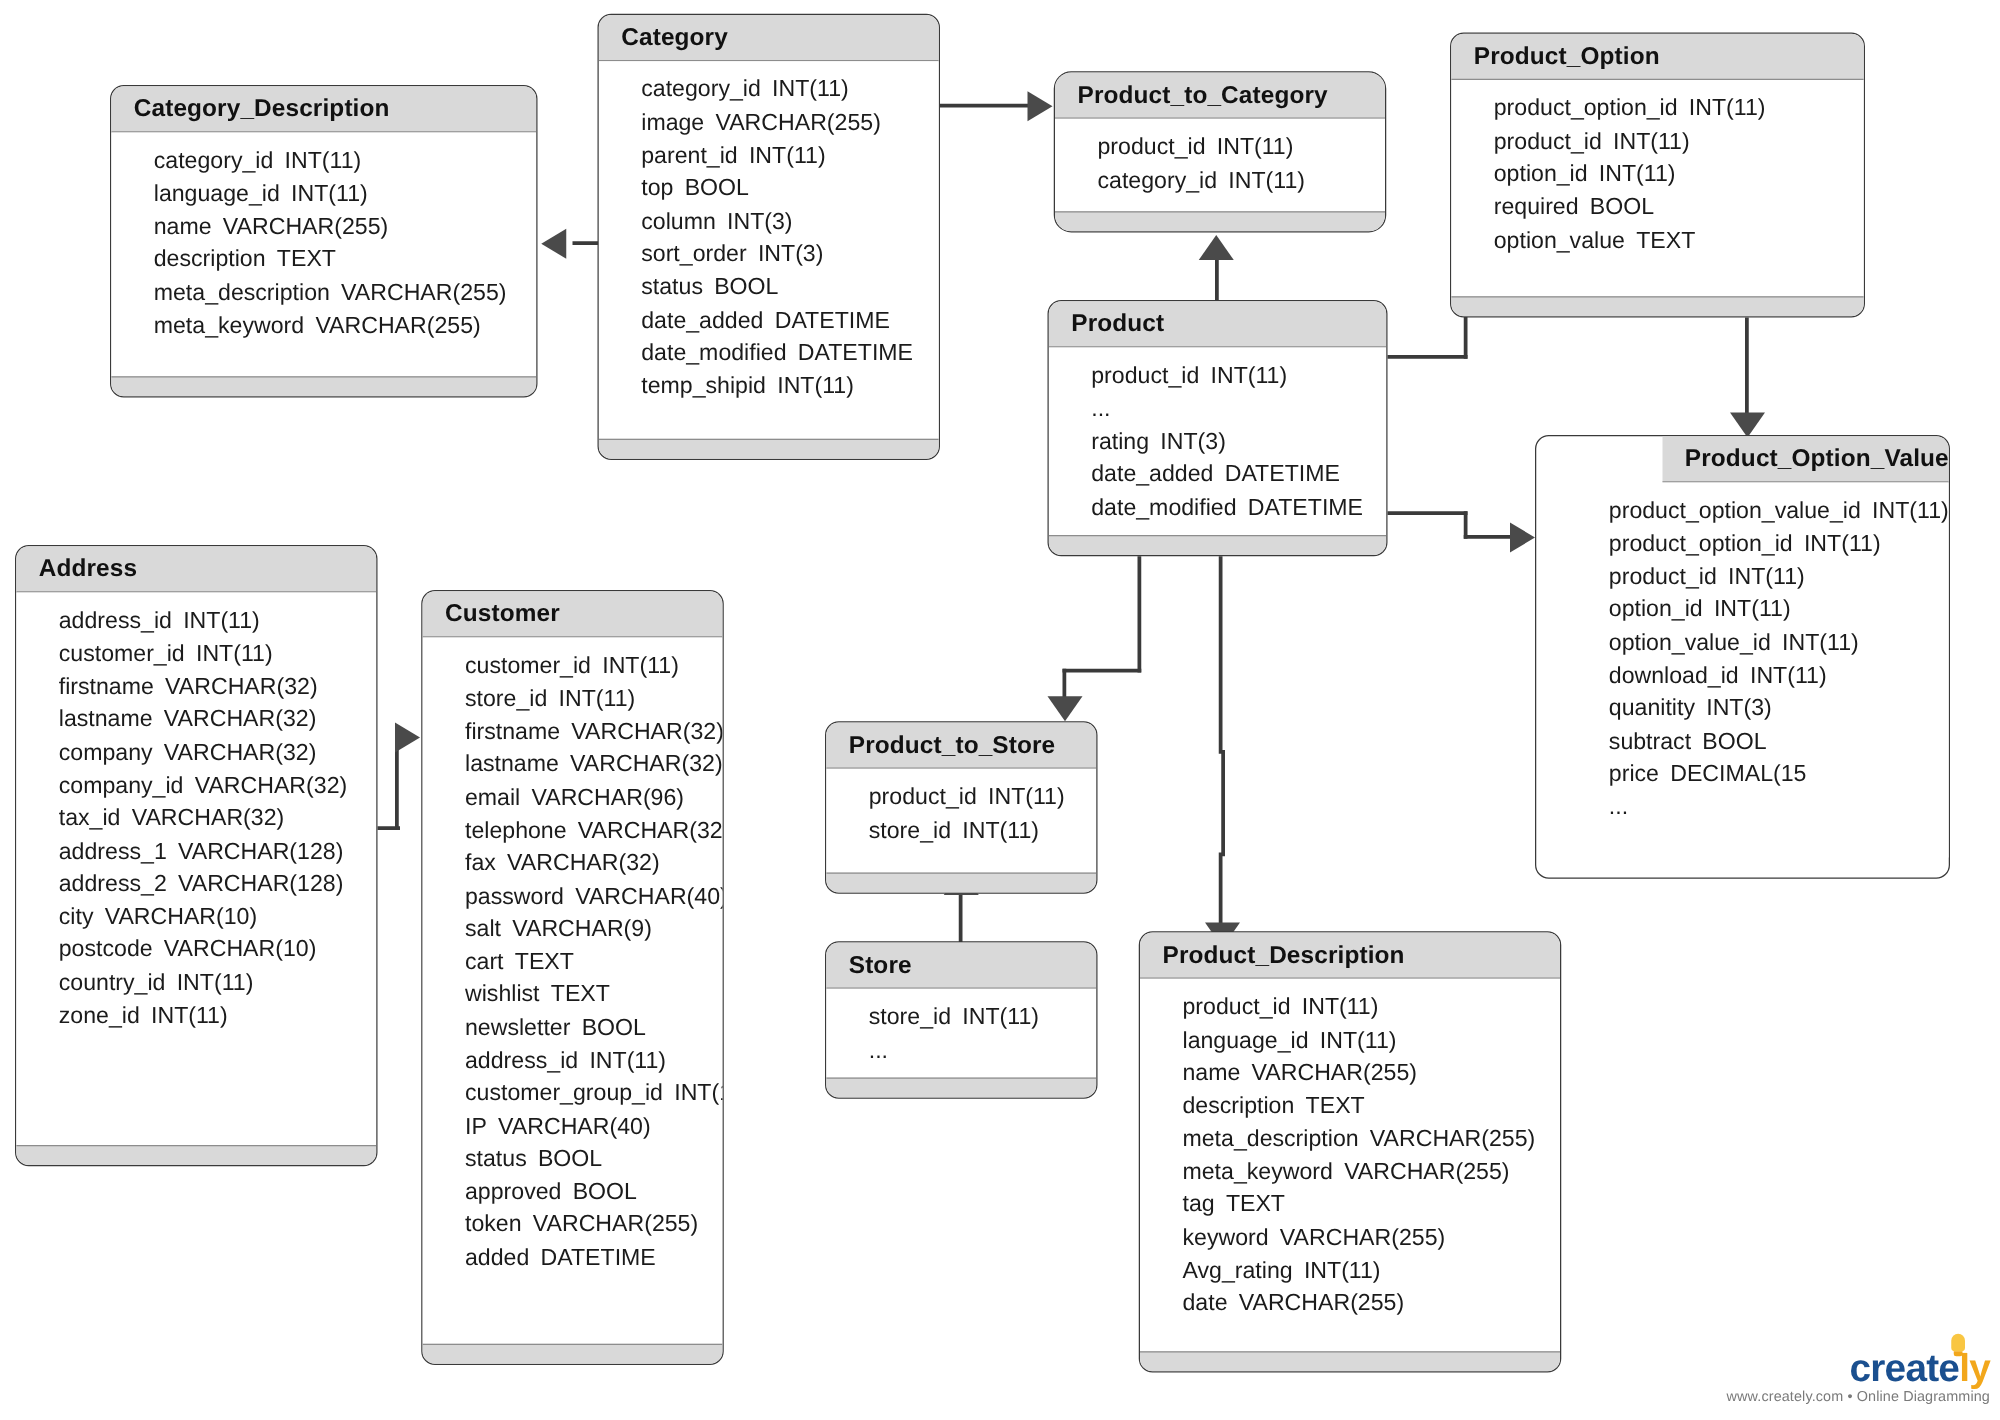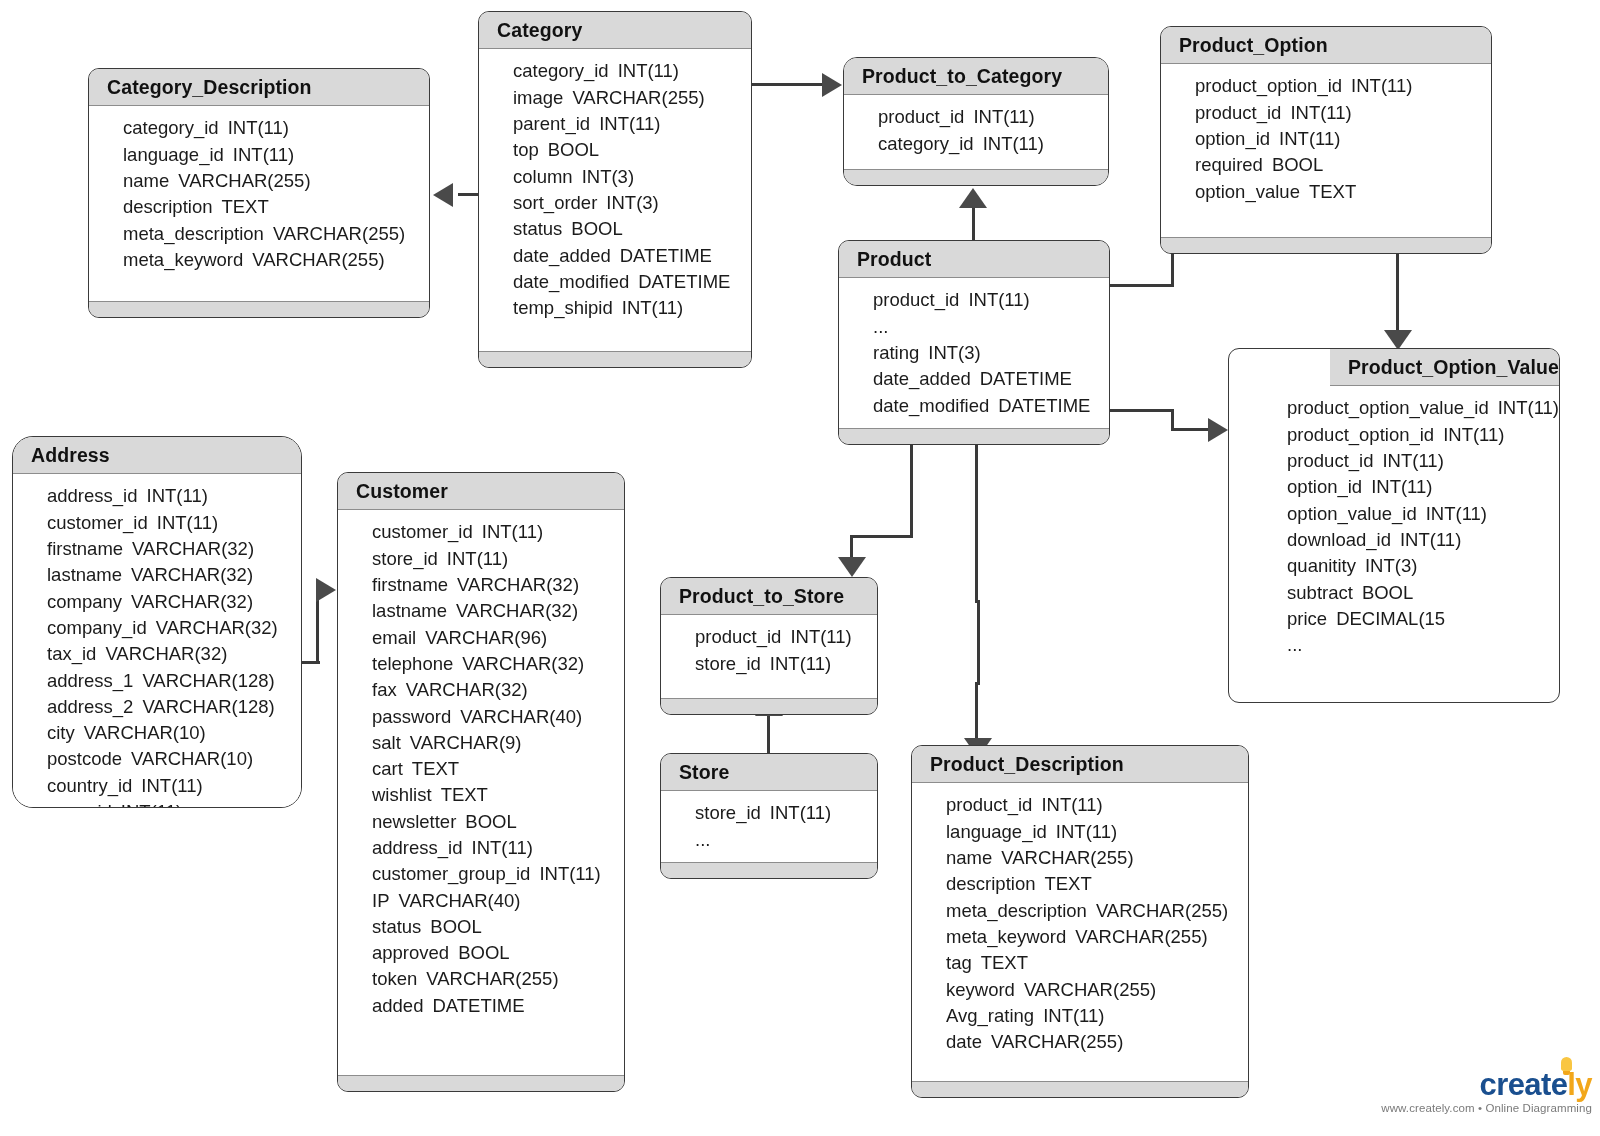--- a/index.html
+++ b/index.html
@@ -89,21 +89,21 @@
   .arrow-up {
     border-left: 14px solid transparent;
     border-right: 14px solid transparent;
     border-bottom: 20px solid #4a4a4a;
   }
 
   
   #logo {
     position: absolute;
     right: 8px;
-    bottom: 22px;
+    bottom: 12px;
     text-align: right;
     user-select: none;
   }
   #logo .wordmark {
     font-size: 31px;
     font-weight: bold;
     color: #1a4f8f;
     letter-spacing: -0.6px;
     line-height: 1;
     position: relative;
@@ -253,41 +253,41 @@
       <div class="attr"><span>option_value_id</span><span class="dt">INT(11)</span></div>
       <div class="attr"><span>download_id</span><span class="dt">INT(11)</span></div>
       <div class="attr"><span>quanitity</span><span class="dt">INT(3)</span></div>
       <div class="attr"><span>subtract</span><span class="dt">BOOL</span></div>
       <div class="attr"><span>price</span><span class="dt">DECIMAL(15</span></div>
       <div class="attr"><span>...</span><span class="dt"></span></div>
     </div>
     <div class="entity-footer"></div>
   </div>
 
-  <div class="entity" style="left:12px; top:436px; width:290px; height:372px;border-radius:21px;">
+  <div class="entity" style="left:12px; top:436px; width:290px; height:497px;">
     <div class="entity-header">Address</div>
     <div class="entity-body">
       <div class="attr"><span>address_id</span><span class="dt">INT(11)</span></div>
       <div class="attr"><span>customer_id</span><span class="dt">INT(11)</span></div>
       <div class="attr"><span>firstname</span><span class="dt">VARCHAR(32)</span></div>
       <div class="attr"><span>lastname</span><span class="dt">VARCHAR(32)</span></div>
       <div class="attr"><span>company</span><span class="dt">VARCHAR(32)</span></div>
       <div class="attr"><span>company_id</span><span class="dt">VARCHAR(32)</span></div>
       <div class="attr"><span>tax_id</span><span class="dt">VARCHAR(32)</span></div>
       <div class="attr"><span>address_1</span><span class="dt">VARCHAR(128)</span></div>
       <div class="attr"><span>address_2</span><span class="dt">VARCHAR(128)</span></div>
       <div class="attr"><span>city</span><span class="dt">VARCHAR(10)</span></div>
       <div class="attr"><span>postcode</span><span class="dt">VARCHAR(10)</span></div>
       <div class="attr"><span>country_id</span><span class="dt">INT(11)</span></div>
       <div class="attr"><span>zone_id</span><span class="dt">INT(11)</span></div>
     </div>
     <div class="entity-footer"></div>
   </div>
 
-  <div class="entity" style="left:337px; top:472px; width:288px; height:620px;">
+  <div class="entity" style="left:337px; top:472px; width:242px; height:620px;">
     <div class="entity-header">Customer</div>
     <div class="entity-body">
       <div class="attr"><span>customer_id</span><span class="dt">INT(11)</span></div>
       <div class="attr"><span>store_id</span><span class="dt">INT(11)</span></div>
       <div class="attr"><span>firstname</span><span class="dt">VARCHAR(32)</span></div>
       <div class="attr"><span>lastname</span><span class="dt">VARCHAR(32)</span></div>
       <div class="attr"><span>email</span><span class="dt">VARCHAR(96)</span></div>
       <div class="attr"><span>telephone</span><span class="dt">VARCHAR(32)</span></div>
       <div class="attr"><span>fax</span><span class="dt">VARCHAR(32)</span></div>
       <div class="attr"><span>password</span><span class="dt">VARCHAR(40)</span></div>

